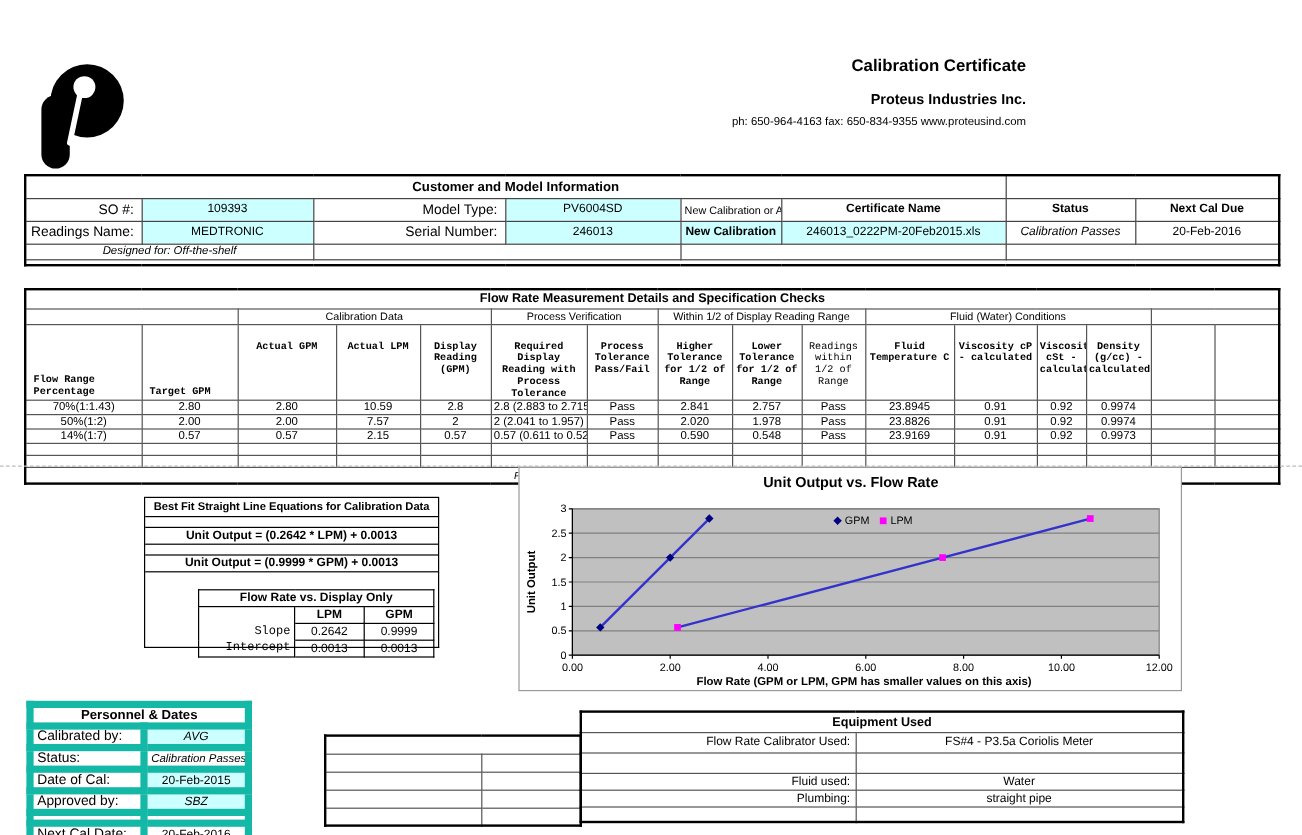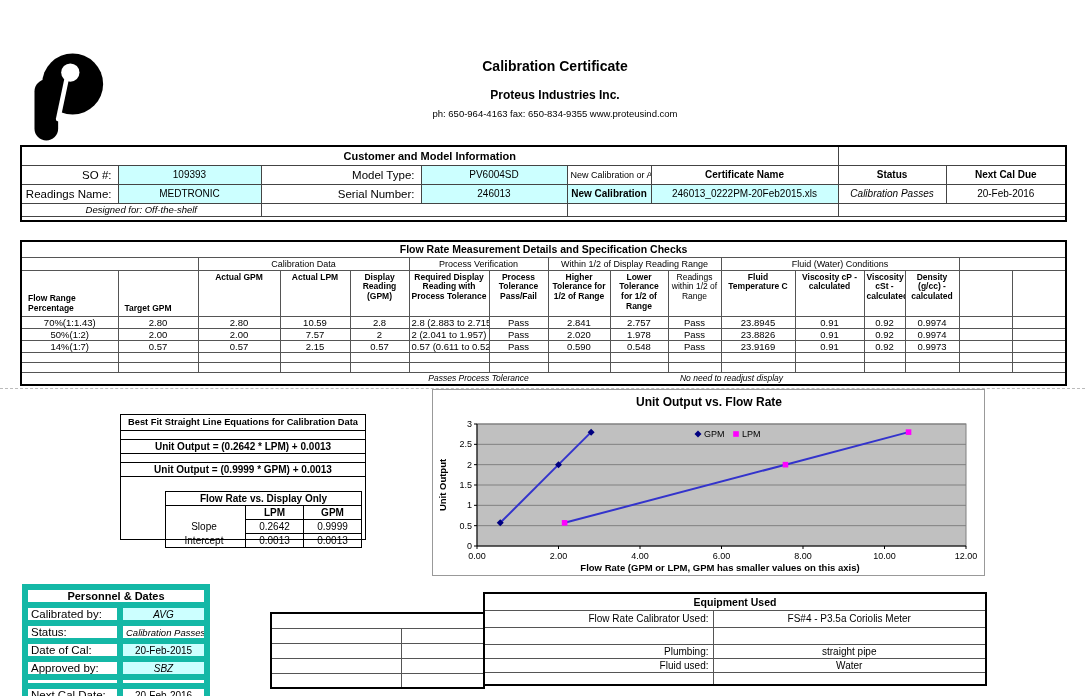--- a/index.html
+++ b/index.html
@@ -2,21 +2,21 @@
 <html><head>
 <meta charset="utf-8">
 <style>
   * { margin:0; padding:0; box-sizing:border-box; }
   body { background:#fff; }
   .doc { position:relative; width:1085px; height:696px; background:#fff;
          font-family:"Liberation Sans", sans-serif; color:#000; overflow:hidden; }
 
   
   .logo { position:absolute; left:26px; top:52px; }
-  .head-block { position:absolute; left:255px; top:58px; width:600px; text-align:center; }
+  .head-block { position:absolute; left:255px; top:46px; width:600px; text-align:right; }
   .head-title { font-size:14px; font-weight:bold; margin-bottom:14px; }
   .head-company { font-size:12px; font-weight:bold; margin-bottom:6px; }
   .head-addr { font-size:9.5px; margin-bottom:5px; }
   .head-contact { font-size:9.5px; }
 
   table { border-collapse:collapse; table-layout:fixed; }
   td { overflow:hidden; white-space:nowrap; }
 
   
   .cust { position:absolute; left:20px; top:145px; width:1045px; border:2px solid #000; }
@@ -30,36 +30,36 @@
   .ital { font-style:italic; }
   .bold { font-weight:bold; }
 
   
   .flow { position:absolute; left:20px; top:240px; width:1045px; border:2px solid #000; }
   .flow td { border:1px solid #555; font-size:9.5px; text-align:center; padding:0 2px; }
   .flow .title-row td { border:none; border-bottom:1px solid #555; font-weight:bold; font-size:10.5px; height:16px; }
   .flow .group-row td { font-size:9px; height:13px; }
   .flow .group-row td.noborder { border:none; }
   .flow .hdr-row td { font-weight:bold; font-size:8.5px; white-space:normal; line-height:1.15;
-                      vertical-align:top; padding-top:2px; height:46px; }
+                      vertical-align:top; padding-top:14px; height:46px;font-family:Liberation Mono, monospace; }
   .flow .hdr-row td.vbottom { vertical-align:bottom; text-align:left; padding-left:6px; padding-bottom:2px; }
   .flow .data-row td { height:12px; }
   .flow .note-row td { border:none; font-size:8.5px; font-style:italic; height:13px; }
 
   
   .bestfit { position:absolute; left:120px; top:414px; width:246px; height:126px;
              border:1.5px solid #000; border-top:none; }
   .bf-title { border-top:1.5px solid #000; border-bottom:1px solid #000; font-size:9.3px;
               font-weight:bold; text-align:center; padding:2px 0 3px 0; }
   .bf-eq { border-top:1px solid #000; border-bottom:1px solid #000; font-weight:bold;
            font-size:10px; text-align:center; padding:1px 0; margin-top:8px; }
   .bf-sub { margin:14px 0 0 44px; width:196px; border:1px solid #000; }
   .bf-sub td { border:1px solid #000; font-size:10px; text-align:center; height:14px; }
   .bf-sub .t { font-weight:bold; }
-  .bf-sub .rl { padding-right:3px; border-left:none; border-top:none; border-bottom:none; }
+  .bf-sub .rl { text-align:right; padding-right:3px; border-left:none; border-top:none; border-bottom:none;font-family:Liberation Mono, monospace; }
 
   
   .chartbox { position:absolute; left:432px; top:389px; width:553px; height:187px;
               border:1px solid #999; background:#fff; }
   .pagebreak { position:absolute; left:0; top:388px; width:1085px; border-top:1px dashed #bbb; }
 
   
   .pers { position:absolute; left:22px; top:584px; width:184px; border:2px solid #000; }
   .pers td { border:6px solid #14b8a6; font-size:10.5px; height:17px; padding:0 3px; }
   .pers .t { font-weight:bold; text-align:center; font-size:11px; height:15px; }
@@ -464,26 +464,26 @@
         </tr>
     <tr>
       <td class="lbl">Flow Rate Calibrator Used:</td>
       <td class="val">FS#4 - P3.5a Coriolis Meter</td>
     </tr>
     <tr>
           <td></td>
           <td></td>
         </tr>
     <tr style="height:14px">
+      <td class="lbl" style="height:14px">Fluid used:</td>
+      <td class="val" style="height:14px">Water</td>
+    </tr>
+    <tr style="height:14px">
       <td class="lbl" style="height:14px">Plumbing:</td>
       <td class="val" style="height:14px">straight pipe</td>
-    </tr>
-    <tr style="height:14px">
-      <td class="lbl" style="height:14px">Fluid used:</td>
-      <td class="val" style="height:14px">Water</td>
     </tr>
     <tr style="height:13px">
           <td style="height:13px"></td>
           <td style="height:13px"></td>
         </tr>
   </tbody>
     </table>
 
 </div>
 

